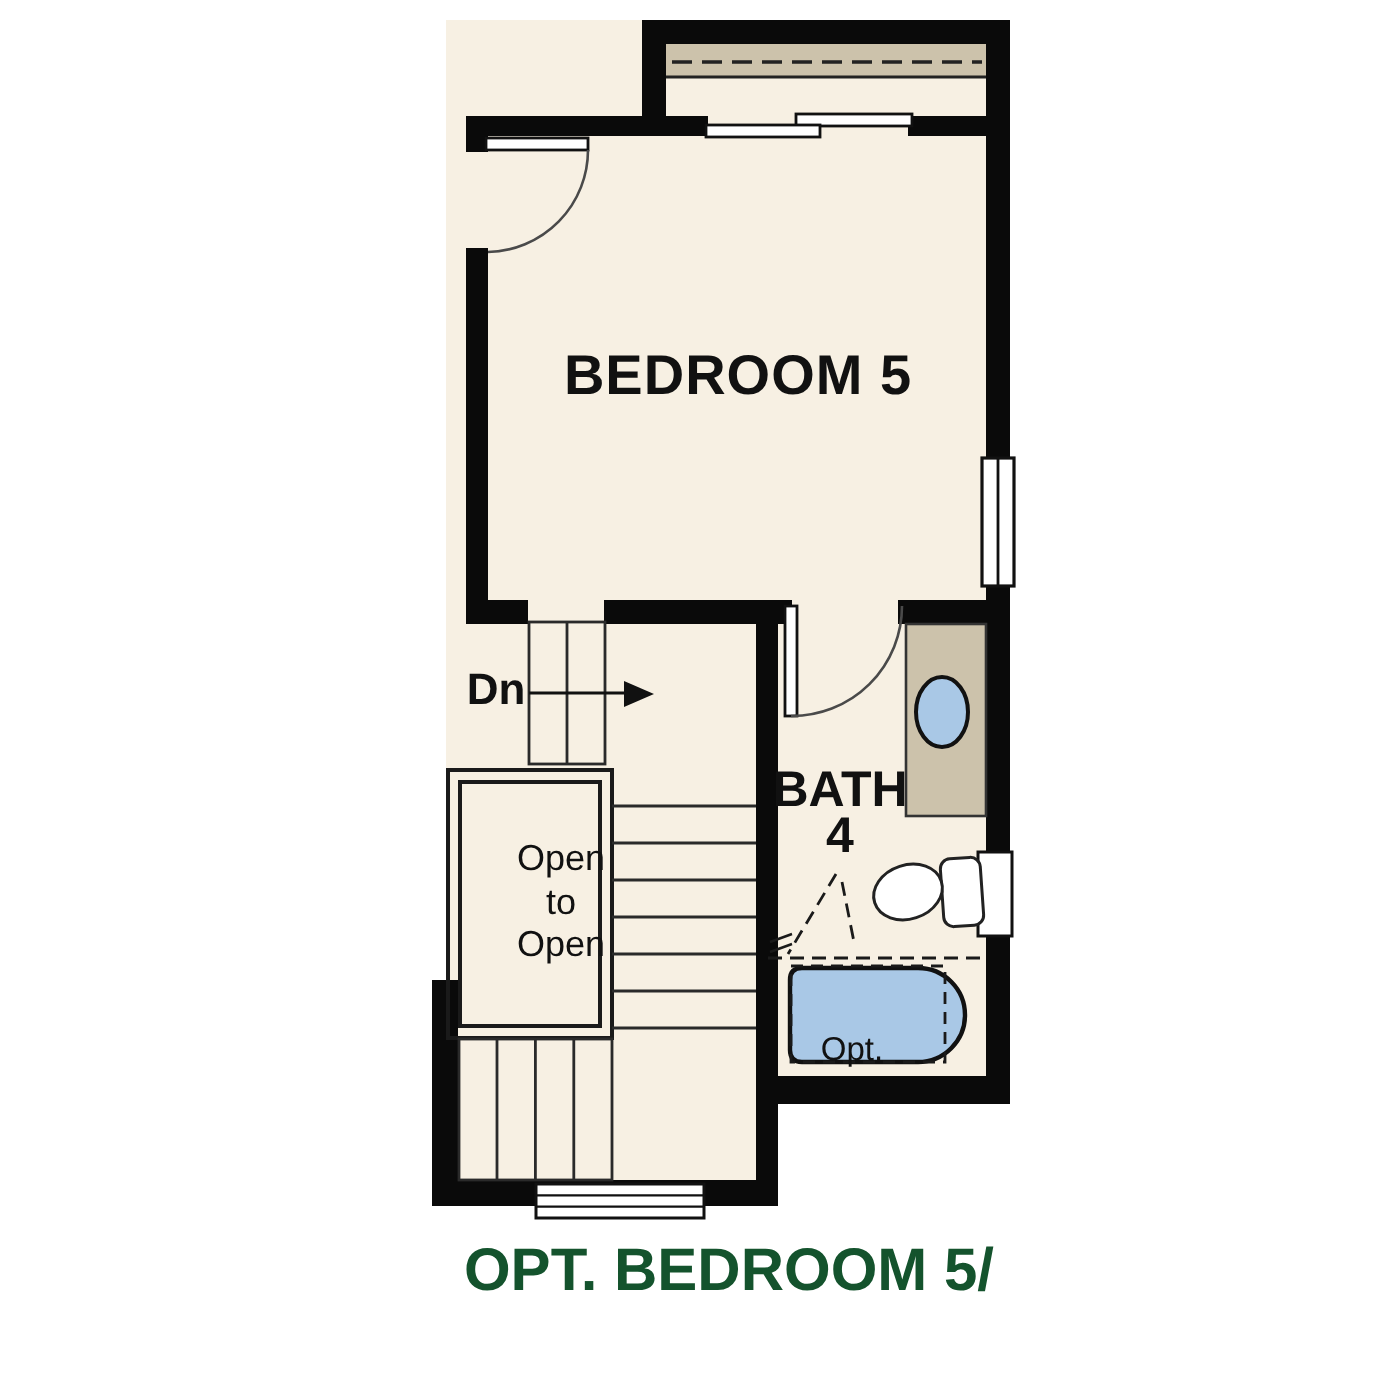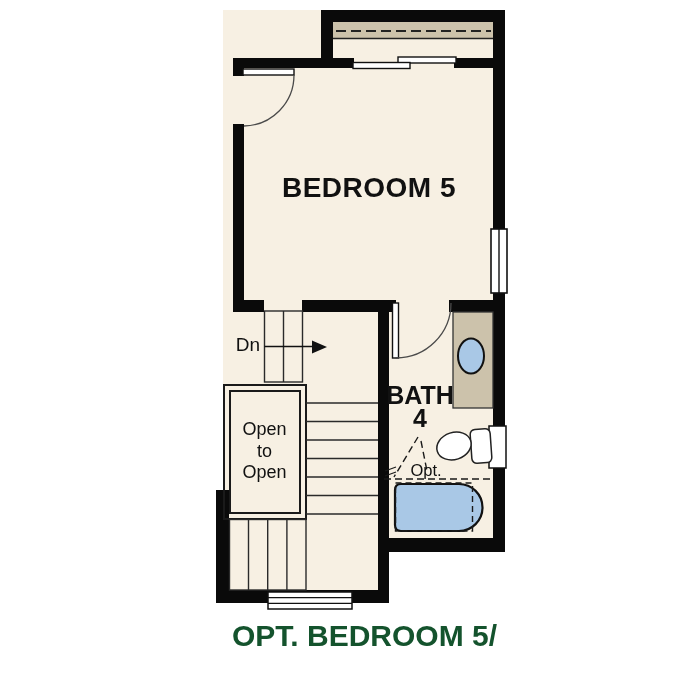--- a/index.html
+++ b/index.html
@@ -4,21 +4,21 @@
 <style>
   html,body{margin:0;padding:0;background:#ffffff;}
   #canvas{
     position:relative;width:687px;height:687px;background:#ffffff;
     font-family:"Liberation Sans", sans-serif;overflow:hidden;margin-left:21px;
   }
   #plan-svg{position:absolute;left:0;top:0;}
   .label{position:absolute;color:#111111;text-align:center;white-space:nowrap;}
   .room-label{font-weight:bold;font-size:28px;letter-spacing:.5px;}
   .bath-label{font-weight:bold;font-size:25px;line-height:23px;}
-  .dn-label{font-size:19px;line-height:20px;}
+  .dn-label{font-size:22px;line-height:20px;font-weight:bold;}
   .open-label{font-size:18px;line-height:21.5px;}
   .shower-label{font-size:16.5px;line-height:20px;}
   .caption{
     position:absolute;left:0;top:620px;width:687px;text-align:center;
     font-weight:bold;font-size:30px;line-height:31px;color:#14532d;
   }
 </style>
 </head>
 <body>
 
@@ -131,32 +131,32 @@
     </g>
 
     <path d="M 380 484 L 438 484 A 23.5 23.5 0 0 1 438 531 L 380 531 Q 374 531 374 525 L 374 490 Q 374 484 380 484 Z" fill="#a9c8e6" stroke="#111" stroke-width="2.2"></path>
     <rect x="374.5" y="483" width="77" height="48" fill="none" stroke="#1a1a1a" stroke-width="1.4" stroke-dasharray="6 4"></rect>
   </svg>
 
   <div class="label room-label" style="left:218px;top:172px;width:260px;">BEDROOM 5</div>
 
   <div class="label dn-label" style="left:205px;top:335px;width:44px;">Dn</div>
 
-  <div class="label open-label" style="left:209px;top:419px;width:69px;">
+  <div class="label open-label" style="left:209px;top:419px;width:69px;padding-left:16px;">
     <div>Open</div>
     <div>to</div>
     <div>Open</div>
   </div>
 
   <div class="label bath-label" style="left:363px;top:384px;width:72px;">
     <div>BATH</div>
     <div>4</div>
   </div>
 
-  <div class="label shower-label" style="left:353px;top:460px;width:104px;text-align:center;">
+  <div class="label shower-label" style="left:353px;top:515px;width:104px;text-align:center;">
     <div>Opt.</div>
   </div>
 
   <div class="caption">
     <div>OPT. BEDROOM 5/</div>
   </div>
 
 </div>
 
 </body></html>

